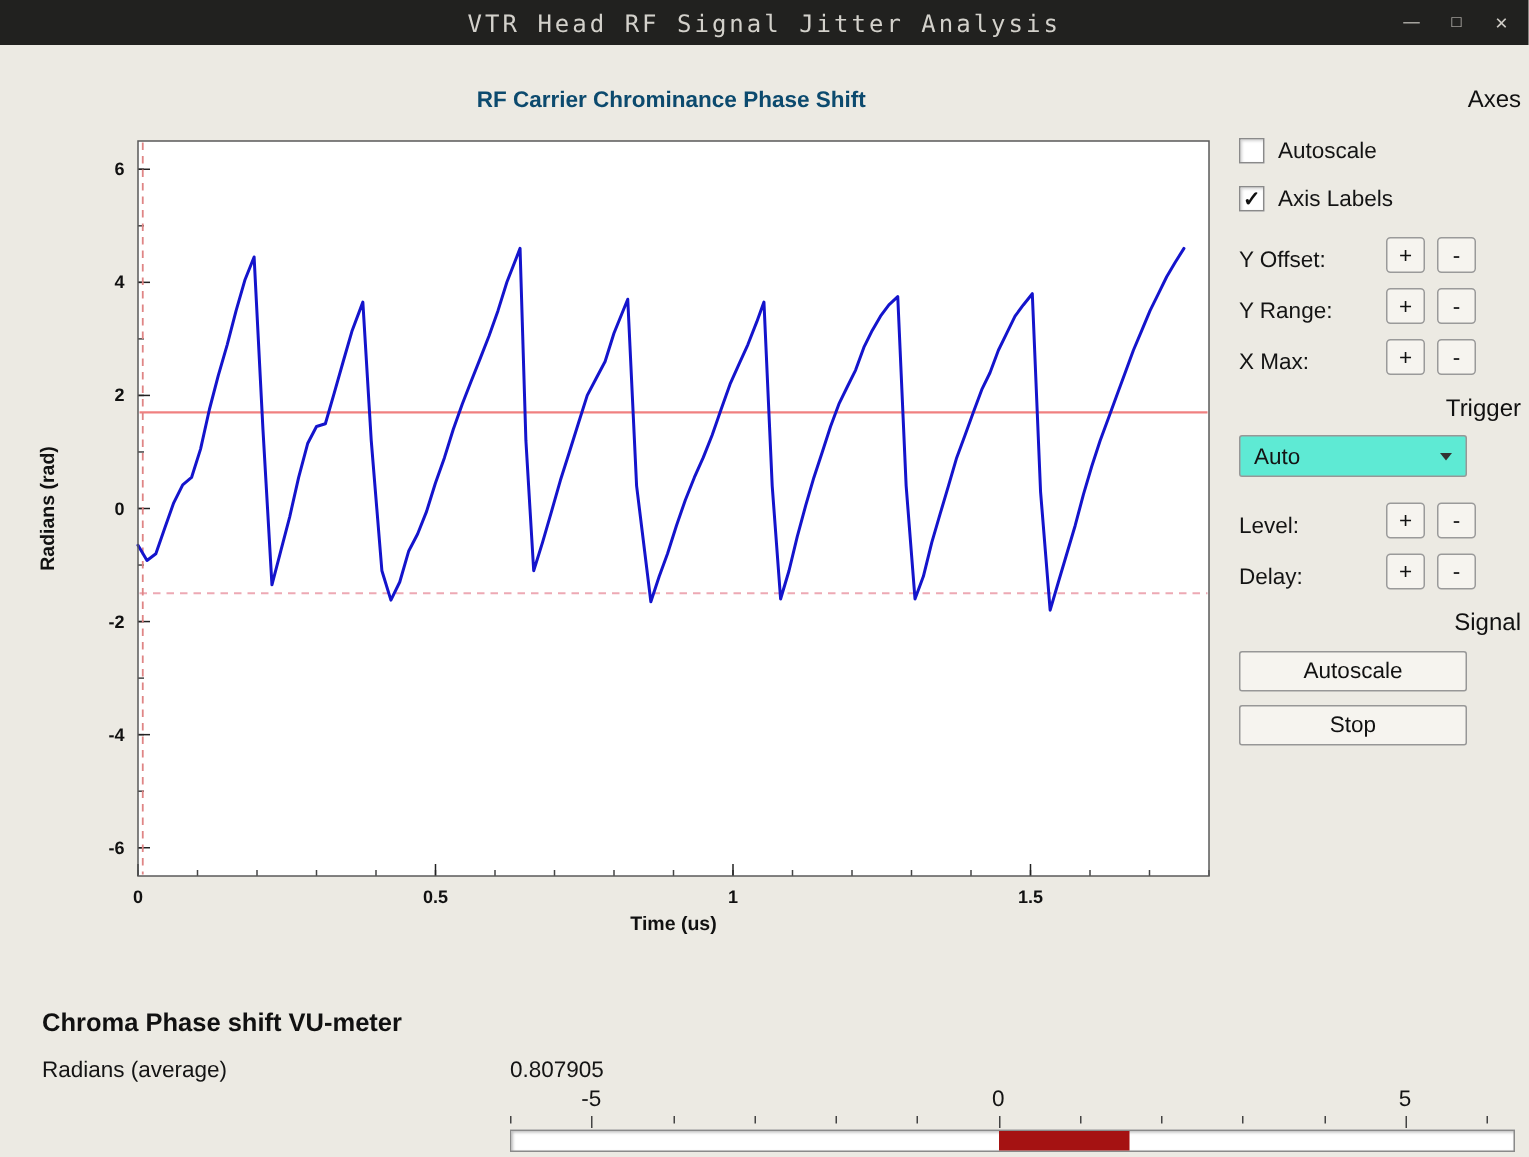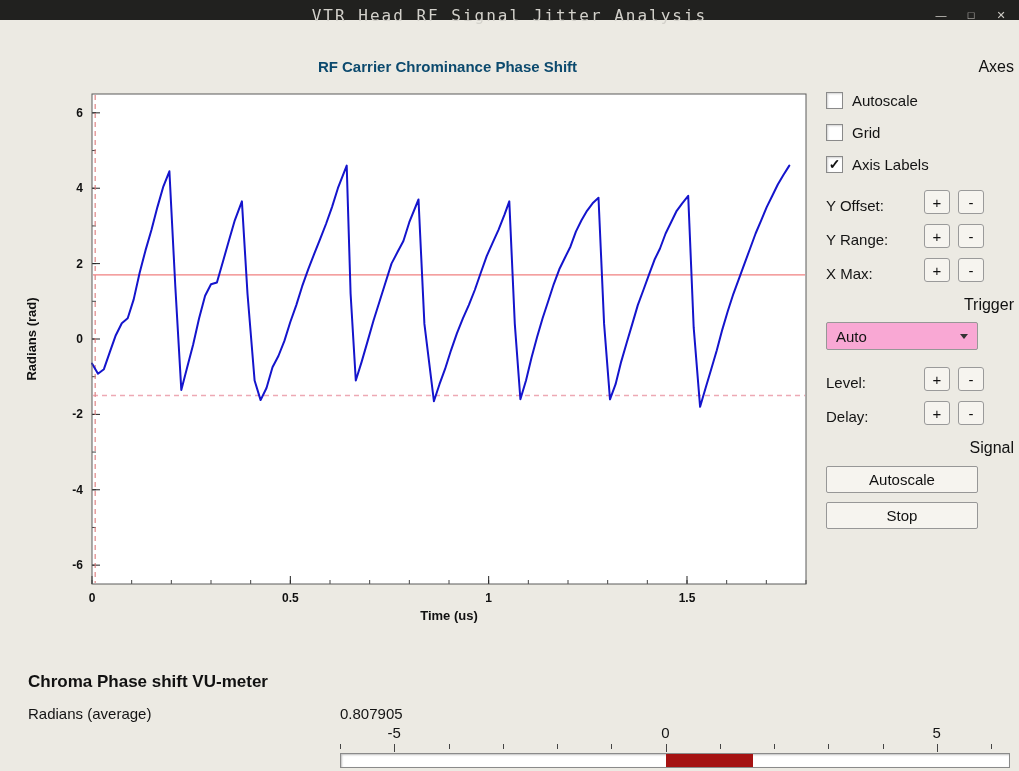--- a/index.html
+++ b/index.html
@@ -5,21 +5,21 @@
   * { box-sizing: border-box; }
   html,body { margin:0; padding:0; }
   body {
     width:1019px; height:771px; overflow:hidden;
     background:#eceae3; color:#141414;
     font-family:"Liberation Sans", sans-serif;
     position:relative;
   }
   
   .titlebar {
-    position:relative; height:20px; background:#21211f; color:#d3d1cb;padding-left:32px;
+    position:relative; height:30px; background:#21211f; color:#d3d1cb;padding-left:32px;
   }
   .titlebar-title {
     position:absolute; left:0; right:0; top:0; height:30px;
     display:flex; align-items:center; justify-content:center;
     font-family:"DejaVu Sans Mono", monospace; font-size:16px; letter-spacing:2px;
   }
   .win-btns {
     position:absolute; right:4px; top:0; height:30px; display:flex; align-items:center; gap:2px;
   }
   .win-btn {
@@ -47,21 +47,21 @@
   .checkbox.checked::after { content:"\2713"; }
   .check-label, .stepper-label { font-size:15px; }
   .stepper-row { display:flex; align-items:flex-end; height:34px; }
   .stepper-buttons { margin-left:auto; margin-right:30px; display:flex; gap:8px; }
   .small-btn {
     width:26px; height:24px; background:#f6f4ef; border:1px solid #9a9a9a; border-radius:3px;
     font-family:inherit; font-size:15px; color:#111; line-height:1;
     display:flex; align-items:center; justify-content:center; padding:0;
   }
   .dropdown {
-    width:152px; height:28px; background:#f9a8d4; border:1px solid #979797; border-radius:2px;
+    width:152px; height:28px; background:#5eead4; border:1px solid #979797; border-radius:2px;
     display:flex; align-items:center; padding:0 9px; font-size:15px; margin:7px 0;
   }
   .dropdown-arrow {
     margin-left:auto; width:0; height:0;
     border-left:4px solid transparent; border-right:4px solid transparent;
     border-top:5px solid #333;
   }
   .wide-btn {
     width:152px; height:27px; background:#f6f4ef; border:1px solid #979797; border-radius:2px;
     font-family:inherit; font-size:15px; color:#111;
@@ -165,24 +165,20 @@
 
 <div class="side-panel">
 
   <div class="panel-header">Axes</div>
   <div class="panel-group">
     <div class="check-row">
       <span class="checkbox"></span>
       <span class="check-label">Autoscale</span>
     </div>
     <div class="check-row">
-      <span class="checkbox"></span>
-      <span class="check-label">Grid</span>
-    </div>
-    <div class="check-row">
       <span class="checkbox checked"></span>
       <span class="check-label">Axis Labels</span>
     </div>
     <div class="stepper-row">
       <span class="stepper-label">Y Offset:</span>
       <span class="stepper-buttons">
         <button class="small-btn">+</button>
         <button class="small-btn">-</button>
       </span>
     </div>

